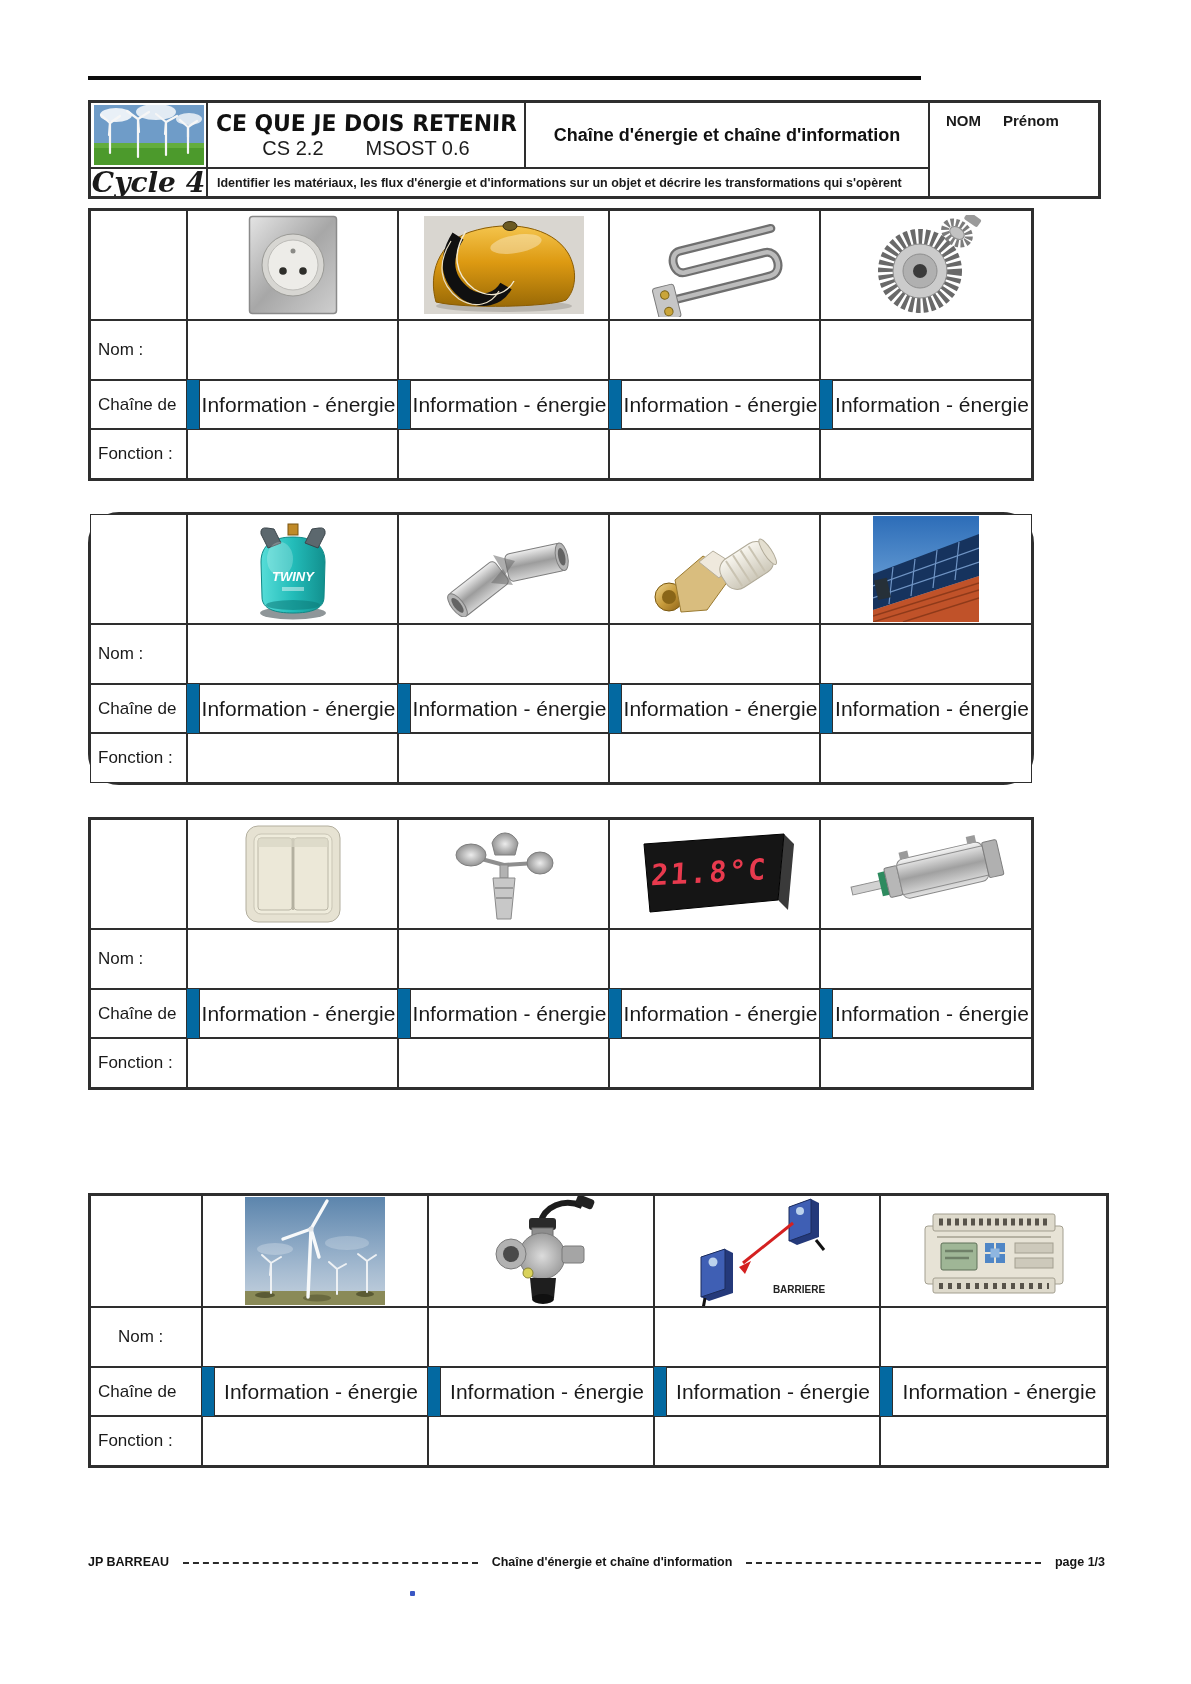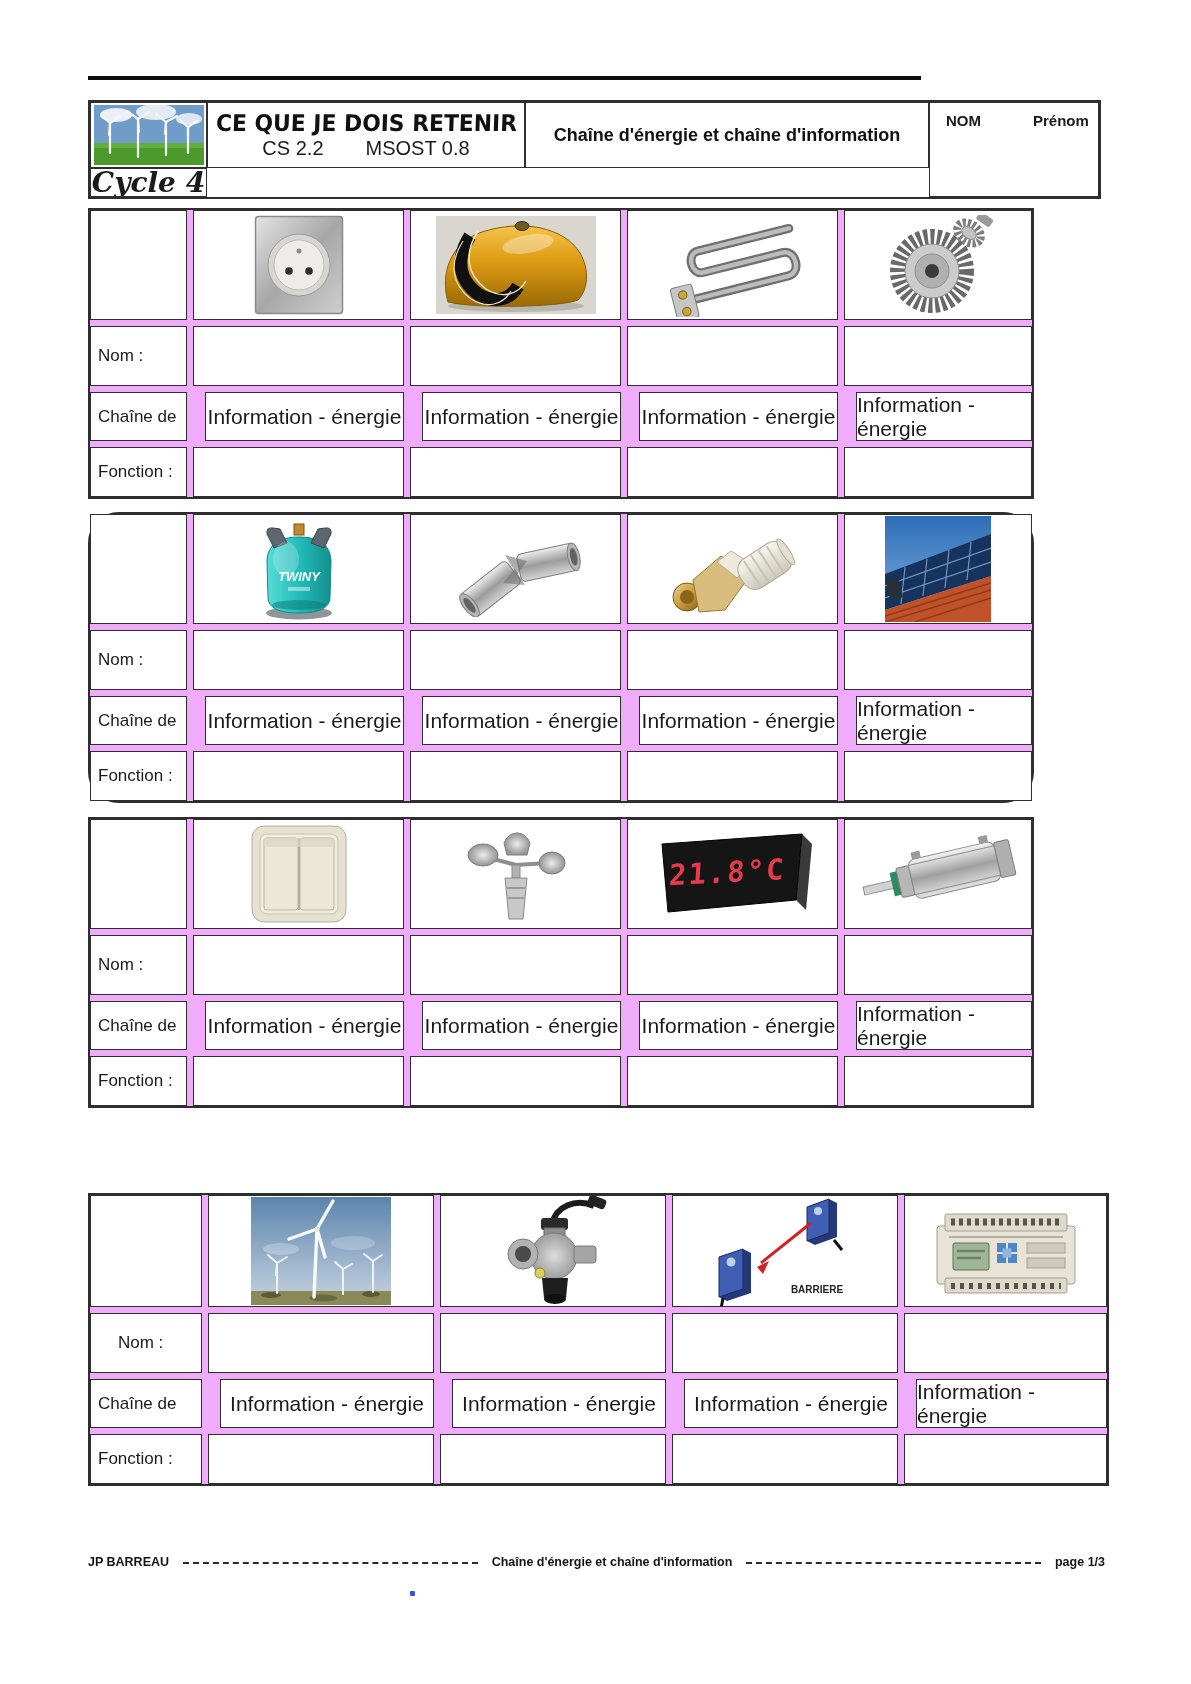--- a/index.html
+++ b/index.html
@@ -13,27 +13,27 @@
     grid-template-columns:117px 318px 404px 1fr;grid-template-rows:66px 29px;
     border:2px solid #2e2e2e;background:#fff;}
   .hcell{border:1px solid #2e2e2e;display:flex;align-items:center;justify-content:center;overflow:hidden;}
   .logo-cell{padding:1px;}
   .title-cell{flex-direction:column;justify-content:center;gap:1px;}
   .main-title{font-weight:bold;font-size:23px;letter-spacing:0px;white-space:nowrap;
     transform:scaleX(.95) skewX(-2deg);font-family:"DejaVu Sans",sans-serif;color:#111;}
   .codes{display:flex;gap:42px;font-size:20px;color:#1c1c1c;}
   .subtitle-cell{font-weight:bold;font-size:18px;color:#111;}
   .nom-cell{grid-column:4;grid-row:1/3;align-items:flex-start;justify-content:flex-start;
-    padding:9px 0 0 16px;gap:52px;font-weight:bold;font-size:15px;}
+    padding:9px 0 0 16px;gap:22px;font-weight:bold;font-size:15px;}
   .cycle-cell{font-family:"DejaVu Serif",serif;font-style:italic;font-weight:bold;font-size:28px;}
   .competence-cell{grid-column:2/4;justify-content:flex-start;font-weight:bold;font-size:12.5px;
     padding-left:9px;white-space:nowrap;}
 
   
-  .ws-table{position:absolute;left:88px;display:grid;background:#f0abfc;border:2px solid #2e2e2e;gap:6px;}
+  .ws-table{position:absolute;left:88px;display:grid;background:#0369a1;border:2px solid #2e2e2e;}
   .t123{width:942px;grid-template-columns:97px 211px 211px 211px 1fr;grid-template-rows:110px 60px 49px 50px;}
   .t1{top:208px;} .t2{top:512px;border-radius:31px;} .t3{top:817px;}
   .t4{top:1193px;width:1017px;grid-template-columns:112px 226px 226px 226px 1fr;
       grid-template-rows:112px 60px 49px 50px;}
   .c{border:1px solid #2e2e2e;display:flex;align-items:center;justify-content:center;overflow:hidden;background:#fff;}
   .lbl{justify-content:flex-start;padding-left:7px;font-size:17px;}
   .t4 .lbl-nom{padding-left:27px;}
   .chain{font-size:21px;margin-left:12px;}
 
   
@@ -75,29 +75,30 @@
             <line x1="94" y1="22" x2="86" y2="15"></line>
             <line x1="94" y1="22" x2="103" y2="16"></line>
             <line x1="94" y1="22" x2="94" y2="32"></line>
         </g>
       </svg>
     </div>
     <div class="hcell title-cell">
       <div class="main-title">CE QUE JE DOIS RETENIR</div>
       <div class="codes">
         <span>CS 2.2</span>
-        <span>MSOST 0.8</span>
+        <span>MSOST 0.6</span>
       </div>
     </div>
     <div class="hcell subtitle-cell">Chaîne d'énergie et chaîne d'information</div>
     <div class="hcell nom-cell">
       <span>NOM</span>
       <span>Prénom</span>
     </div>
     <div class="hcell cycle-cell">Cycle 4</div>
+    <div class="hcell competence-cell">Identifier les matériaux, les flux d'énergie et d'informations sur un objet et décrire les transformations qui s'opèrent</div>
   </div>
 
   <div class="ws-table t123 t1">
     <div class="c"></div>
     <div class="c">
       <svg width="90" height="100" viewBox="0 0 90 100">
         <defs>
             <linearGradient id="mtl" x1="0" y1="0" x2="1" y2="1">
           <stop offset="0" stop-color="#e4e4e4"></stop>
               <stop offset="0.5" stop-color="#a7a7a7"></stop>

